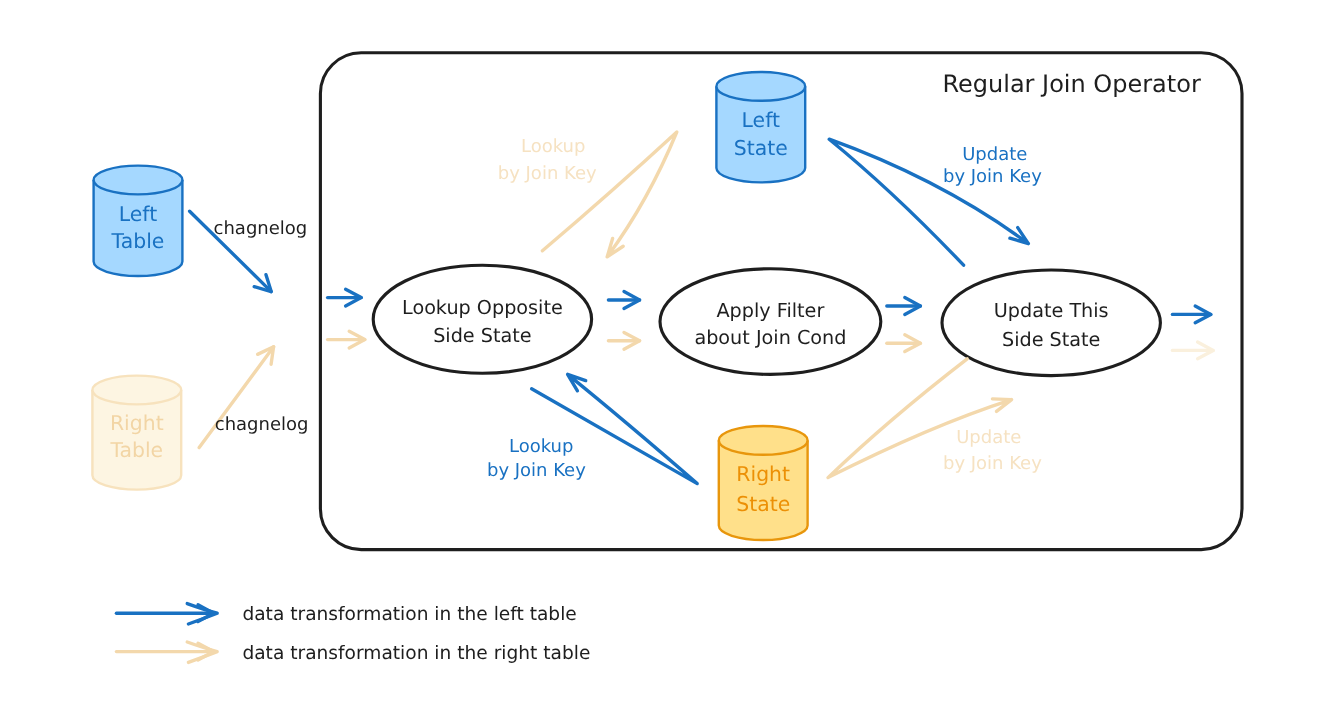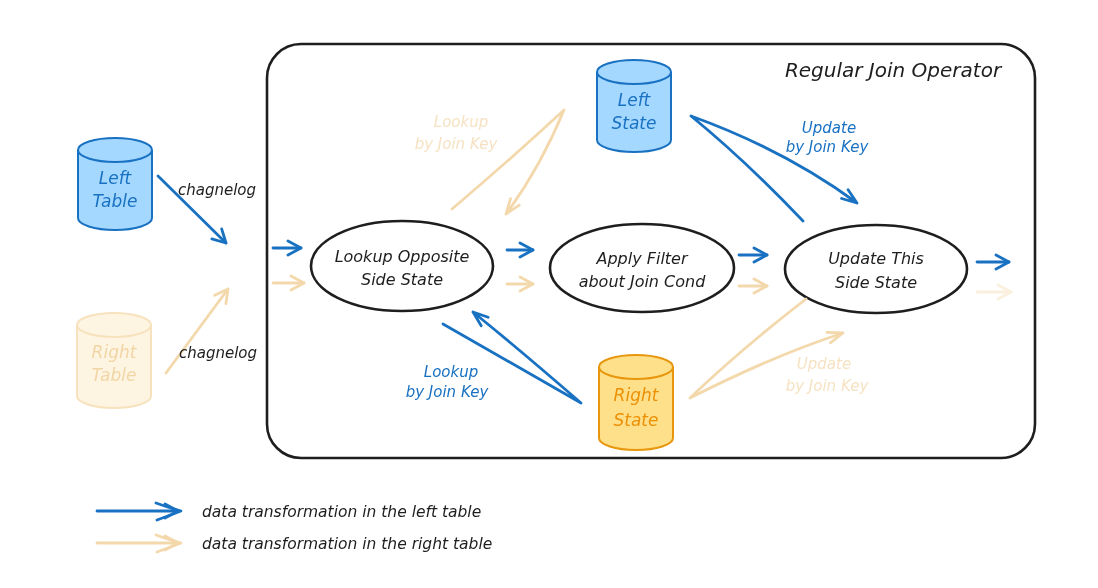--- a/index.html
+++ b/index.html
@@ -1,16 +1,16 @@
 <!DOCTYPE html>
 <html><head>
 <meta charset="utf-8">
 <style>
   html,body{margin:0;padding:0;background:#ffffff;}
-  .stage{position:relative;width:1098px;height:588px;background:#ffffff;overflow:hidden;font-style:italic;}
+  .stage{position:relative;width:1098px;height:588px;background:#ffffff;overflow:hidden;}
   svg{display:block;}
   text{font-family:"DejaVu Sans", sans-serif;fill:#1e1e1e;}
   .t-mid{text-anchor:middle;}
   .t-blue{fill:#1971c2;}
   .t-orange{fill:#ec9006;}
   .t-cream{fill:#f2d5a5;}
   .t-cream-faint{fill:#f6e2c2;}
   .ink{stroke:#1e1e1e;fill:none;stroke-width:2.6;stroke-linecap:round;stroke-linejoin:round;}
   .blue-line{stroke:#1971c2;fill:none;stroke-width:2.8;stroke-linecap:round;stroke-linejoin:round;}
   .cream-line{stroke:#f3d8ac;fill:none;stroke-width:2.8;stroke-linecap:round;stroke-linejoin:round;}

